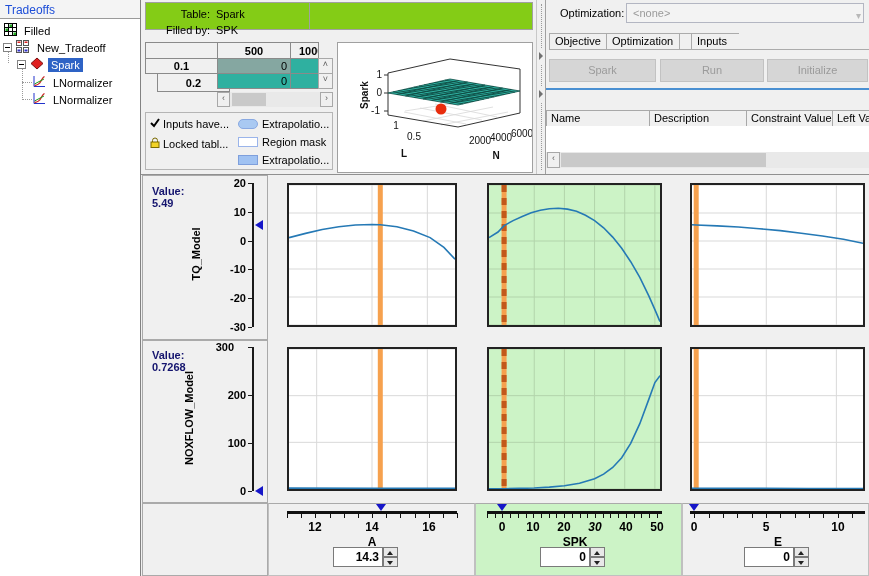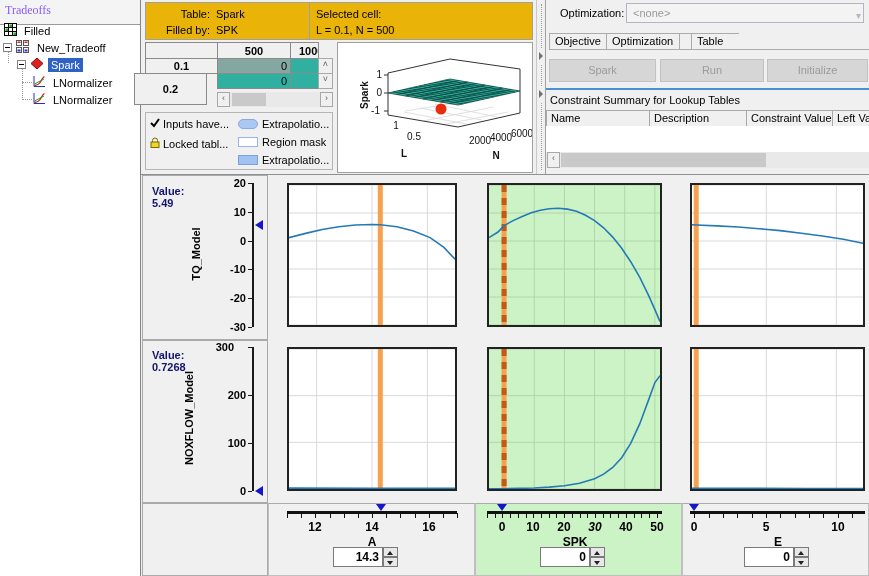--- a/index.html
+++ b/index.html
@@ -2,32 +2,32 @@
 <html><head>
 <meta charset="utf-8">
 <style>
   * { margin:0; padding:0; box-sizing:border-box; }
   html,body { width:869px; height:576px; }
   body { font-family:"Liberation Sans", sans-serif; font-size:11px; background:#f0f0f0; color:#000; overflow:hidden; }
   #stage { position:relative; width:869px; height:576px; overflow:hidden; }
 
   
   .tree-panel { position:absolute; left:0; top:0; width:141px; height:576px; background:#fff; border-right:1px solid #828282; }
-  .tree-header { height:25px; background:#f4f4f4; border-bottom:1px solid #9a9a9a; padding:3px 0 0 5px; font-size:12px; color:#8b5cf6;font-family:Liberation Serif, serif; }
+  .tree-header { height:19px; background:#f4f4f4; border-bottom:1px solid #9a9a9a; padding:3px 0 0 5px; font-size:12px; color:#1d4ed8; }
   .tree-item { position:absolute; height:17px; display:flex; align-items:center; white-space:nowrap; }
   .tree-label { padding:1px 3px; }
   .tree-item.selected .tree-label { background:#2e63c5; color:#fff; }
   .expander { position:absolute; width:9px; height:9px; background:#fff; border:1px solid #848484; }
   .expander::after { content:""; position:absolute; left:1px; top:3px; width:5px; height:1px; background:#000; }
   .ticon { display:inline-block; margin-right:4px; }
   .dots-v { position:absolute; border-left:1px dotted #9a9a9a; width:0; }
   .dots-h { position:absolute; border-top:1px dotted #9a9a9a; height:0; }
 
   
-  .info-wrap { position:absolute; left:145px; top:2px; width:388px; height:38px; background:#eab308; border:1px solid #a0a0a0; display:flex; }
+  .info-wrap { position:absolute; left:145px; top:2px; width:388px; height:28px; background:#84cc16; border:1px solid #a0a0a0; display:flex; }
   .info-box { padding:3px 6px; }
   .info-box.first { width:164px; border-right:1px solid #a0a0a0; }
   .info-row { display:flex; line-height:16px; }
   .info-lab { width:58px; text-align:right; margin-right:6px; }
   .info-val {}
 
   
   .lt-cell { position:absolute; border:1px solid #8a8a8a; display:flex; align-items:center; }
   .lt-head { background:#f0f0f0; justify-content:center; font-weight:bold; }
   .lt-val { background:#2fb0a0; justify-content:flex-end; padding-right:3px; }
@@ -177,35 +177,31 @@
     <div class="info-box first">
       <div class="info-row">
           <span class="info-lab">Table:</span>
           <span class="info-val">Spark</span>
         </div>
       <div class="info-row">
           <span class="info-lab">Filled by:</span>
           <span class="info-val">SPK</span>
         </div>
     </div>
-    <div class="info-box">
-      <div class="info-row">Selected cell:</div>
-      <div class="info-row">L = 0.1, N = 500</div>
-    </div>
   </div>
 
   <div class="lt-cell lt-head" style="left:145px; top:42px; width:73px; height:17px;"></div>
   <div class="lt-cell lt-head" style="left:217px; top:42px; width:74px; height:17px;">500</div>
   <div class="lt-cell lt-head" style="left:290px; top:42px; width:29px; height:17px; overflow:hidden; justify-content:flex-start; padding-left:8px;">1000</div>
 
   <div class="lt-cell lt-head" style="left:145px; top:58px; width:73px; height:16px; justify-content:center;">0.1</div>
   <div class="lt-cell lt-val sel" style="left:217px; top:58px; width:74px; height:16px;">0</div>
   <div class="lt-cell lt-val" style="left:290px; top:58px; width:29px; height:16px;"></div>
 
-  <div class="lt-cell lt-head" style="left:134px; top:73px; width:73px; height:32px; justify-content:center;">0.2</div>
+  <div class="lt-cell lt-head" style="left:157px; top:73px; width:73px; height:19px; justify-content:center;">0.2</div>
   <div class="lt-cell lt-val" style="left:217px; top:73px; width:74px; height:16px;">0</div>
   <div class="lt-cell lt-val" style="left:290px; top:73px; width:29px; height:16px;"></div>
 
   <div class="sbtn" style="left:318px; top:58px; width:15px; height:16px;">˄</div>
   <div class="sbtn" style="left:318px; top:73px; width:15px; height:16px;">˅</div>
   <div class="strack" style="left:217px; top:92px; width:116px; height:15px;"></div>
   <div class="sbtn" style="left:217px; top:92px; width:13px; height:15px;">‹</div>
   <div class="sthumb" style="left:232px; top:93px; width:34px; height:13px;"></div>
   <div class="sbtn" style="left:320px; top:92px; width:13px; height:15px;">›</div>
 
@@ -295,29 +291,28 @@
 
   <div class="right-panel">
     <span class="opt-label">Optimization:</span>
     <div class="dropdown">
       <span>&lt;none&gt;</span>
       <span class="dd-arrow">▾</span>
     </div>
     <div class="tab-cell" style="left:3px; width:58px;">Objective</div>
     <div class="tab-cell" style="left:60px; width:74px;">Optimization</div>
     <div class="tab-cell" style="left:133px; width:13px;"></div>
-    <div class="tab-cell" style="left:145px; width:49px;">Table</div>
+    <div class="tab-cell" style="left:145px; width:49px;">Inputs</div>
     <div class="tab-cell" style="left:193px; width:130px; border-left:none; border-right:none; border-top:none;"></div>
 
     <div class="gbtn" style="left:3px; width:107px;">Spark</div>
     <div class="gbtn" style="left:221px; width:101px;">Initialize</div>
     <div class="gbtn" style="left:114px; width:104px;">Run</div>
 
     <div class="blue-line"></div>
-    <div class="summary-title">Constraint Summary for Lookup Tables</div>
 
     <div class="chead" style="left:0px; width:104px;">Name</div>
     <div class="chead" style="left:103px; width:98px;">Description</div>
     <div class="chead" style="left:200px; width:87px;">Constraint Value</div>
     <div class="chead" style="left:286px; width:38px;">Left Va</div>
     <div class="cbody"></div>
 
     <div class="strack" style="left:0px; top:152px; width:324px; height:16px;"></div>
     <div class="sbtn" style="left:1px; top:152px; width:13px; height:16px;">‹</div>
     <div class="sthumb" style="left:15px; top:153px; width:205px; height:14px;"></div>

